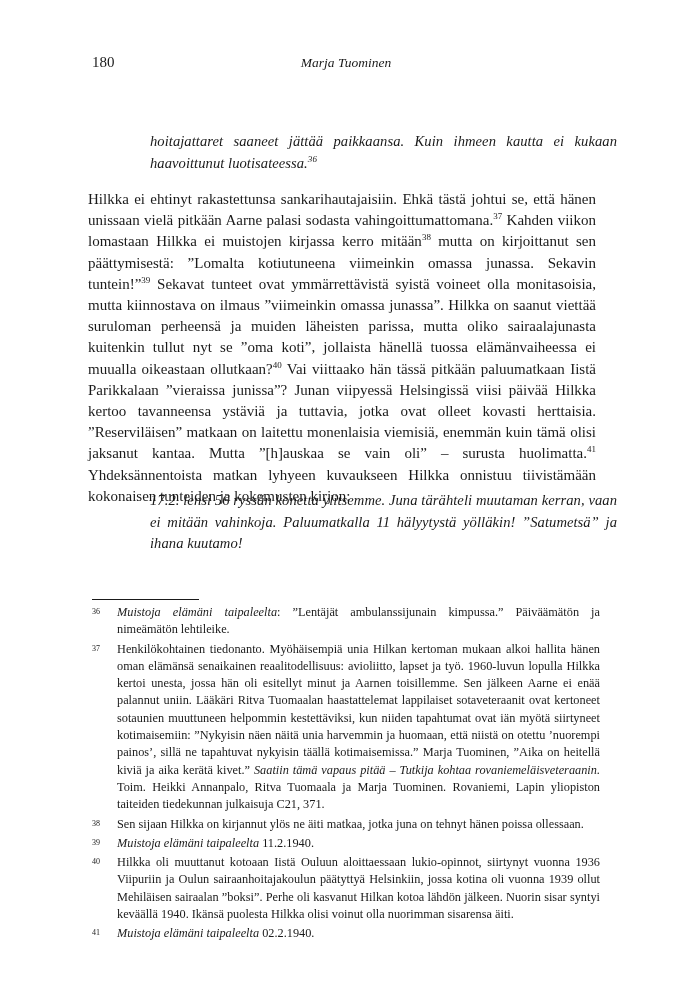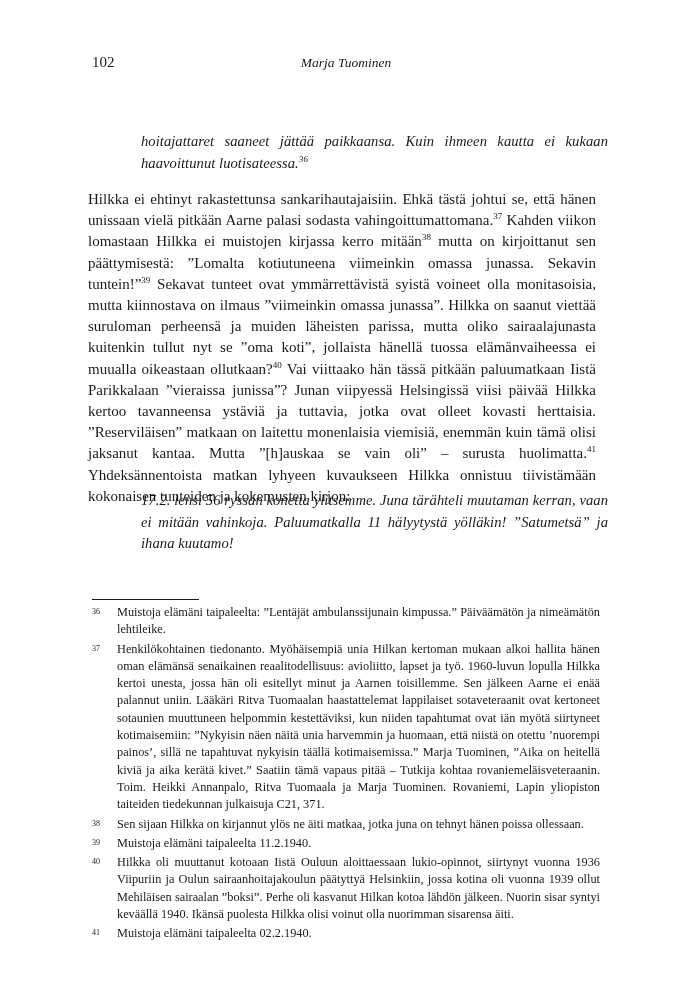--- a/index.html
+++ b/index.html
@@ -5,44 +5,44 @@
     html, body { margin: 0; padding: 0; background: #ffffff; }
     body {
       width: 692px; height: 1002px; position: relative; overflow: hidden;
       font-family: "Liberation Serif", "DejaVu Serif", serif;
       color: #1a1a1a;
     }
     .page-number { position: absolute; left: 92px; top: 54px; font-size: 15px; }
     .running-head { position: absolute; left: 0; width: 692px; top: 55px; text-align: center; font-size: 13.5px; font-style: italic; }
     .text-block { position: absolute; left: 88px; width: 508px; }
     .quote {
-      position: absolute; left: 141px; width: 467px;
+      position: absolute; left: 150px; width: 467px;
       font-style: italic; font-size: 14.6px; line-height: 21.5px;
       text-align: justify; letter-spacing: 0.05px;
     }
     .quote1 { top: 131px; }
     .quote2 { top: 490px; }
     .body-para {
       top: 189px; font-size: 15px; line-height: 21.2px; text-align: justify;
     }
     sup { font-size: 9px; line-height: 0; vertical-align: 6px; }
     .rule { position: absolute; left: 92px; top: 599px; width: 107px; height: 1px; background: #1a1a1a; }
     .footnotes {
       position: absolute; left: 92px; top: 604px; width: 508px;
       font-size: 12.3px; line-height: 17.3px;
     }
     .fn { display: flex; margin-bottom: 2px; }
     .fn-num { width: 25px; flex: none; font-size: 8px; line-height: 14px; padding-top: 1px; }
     .fn-text { flex: 1; text-align: justify; }
-    .it { }
+    .it { font-style: italic; }
   </style>
 </head>
 <body>
 
-<div class="page-number">102</div>
+<div class="page-number">180</div>
 <div class="running-head">Marja Tuominen</div>
 
 <div class="quote quote1">
   <span>hoitajattaret saaneet jättää paikkaansa. Kuin ihmeen kautta ei kukaan haavoittunut luotisateessa.</span><sup>36</sup>
 </div>
 
 <div class="text-block body-para" id="body-para"><span>Hilkka ei ehtinyt rakastettunsa sankarihautajaisiin. Ehkä tästä johtui se, että hänen unissaan vielä pitkään Aarne palasi sodasta vahingoittumattomana.</span><sup>37</sup><span> Kahden viikon lomastaan Hilkka ei muistojen kirjassa kerro mitään</span><sup>38</sup><span> mutta on kirjoittanut sen päättymisestä: ”Lomalta kotiutuneena viimeinkin omassa junassa. Sekavin tuntein!”</span><sup>39</sup><span> Sekavat tunteet ovat ymmärrettävistä syistä voineet olla monitasoisia, mutta kiinnostava on ilmaus ”viimeinkin omassa junassa”. Hilkka on saanut viettää suruloman perheensä ja muiden läheisten parissa, mutta oliko sairaalajunasta kuitenkin tullut nyt se ”oma koti”, jollaista hänellä tuossa elämänvaiheessa ei muualla oikeastaan ollutkaan?</span><sup>40</sup><span> Vai viittaako hän tässä pitkään paluumatkaan Iistä Parikkalaan ”vieraissa junissa”? Junan viipyessä Helsingissä viisi päivää Hilkka kertoo tavanneensa ystäviä ja tuttavia, jotka ovat olleet kovasti herttaisia. ”Reserviläisen” matkaan on laitettu monenlaisia viemisiä, enemmän kuin tämä olisi jaksanut kantaa. Mutta ”[h]auskaa se vain oli” – surusta huolimatta.</span><sup>41</sup><span> Yhdeksännentoista matkan lyhyeen kuvaukseen Hilkka onnistuu tiivistämään kokonaisen tunteiden ja kokemusten kirjon:</span></div>
 
 <div class="quote quote2">
   <span>17.2. lensi 56 ryssän konetta ylitsemme. Juna tärähteli muutaman kerran, vaan ei mitään vahinkoja. Paluumatkalla 11 hälyytystä yölläkin! ”Satumetsä” ja ihana kuutamo!</span>

